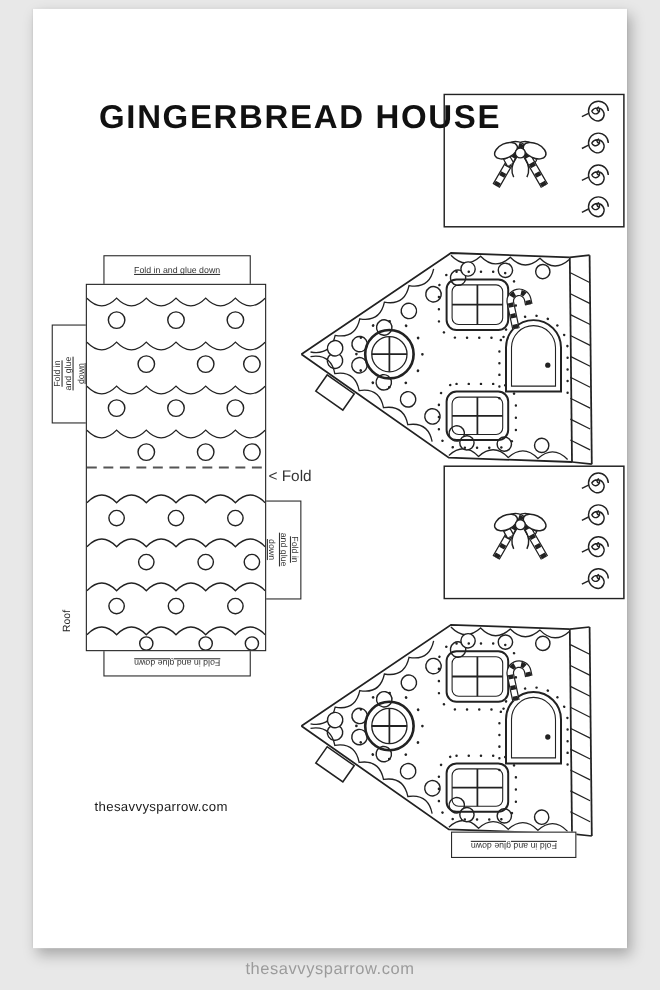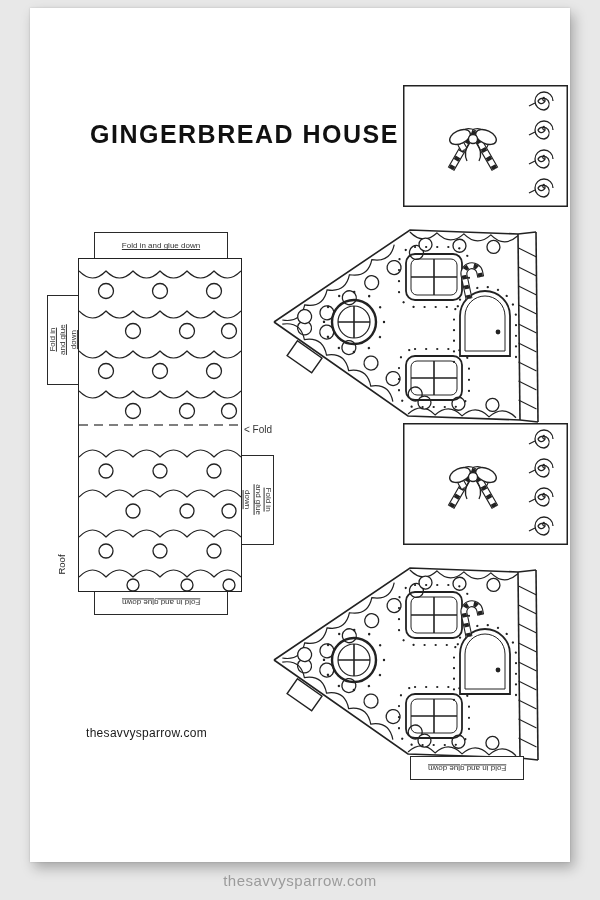--- a/index.html
+++ b/index.html
@@ -1,36 +1,36 @@
 <!DOCTYPE html>
 <html><head>
 <meta charset="utf-8">
 <style>
   html,body{margin:0;padding:0;}
   .canvas{position:relative;width:600px;height:900px;background:#e8e8e8;overflow:hidden;
           font-family:"Liberation Sans",sans-serif;color:#222;}
   .page{position:absolute;left:30px;top:8px;width:540px;height:854px;background:#fff;
         box-shadow:4px 6px 12px rgba(0,0,0,.28),0 0 2px rgba(0,0,0,.15);}
-  .title{position:absolute;left:60px;top:82px;font-size:25px;font-weight:700;
-         letter-spacing:1.5px;color:#111;margin-top:30px;}
+  .title{position:absolute;left:60px;top:82px;font-size:30px;font-weight:700;
+         letter-spacing:1.5px;color:#111;}
   
   .roof-rect{position:absolute;left:48px;top:250px;width:162px;height:332px;
              border:1.6px solid #222;background:#fff;}
   .tab{position:absolute;border:1.5px solid #2a2a2a;background:#fff;display:flex;
        align-items:center;justify-content:center;font-size:8px;color:#333;
        text-align:center;line-height:1.3;text-decoration:underline;}
   .tab-top{left:64px;top:224px;width:132px;height:27px;}
   .tab-bottom{left:64px;top:581px;width:132px;height:24px;}
   .tab-left{left:17px;top:287px;width:31px;height:88px;}
   .tab-right{left:210px;top:447px;width:32px;height:88px;}
   .tab-house{left:380px;top:748px;width:112px;height:22px;}
   .tab-left span{display:block;width:80px;transform:rotate(-90deg);}
   .tab-right span{display:block;width:80px;transform:rotate(90deg);}
   .rot180{transform:rotate(180deg);}
-  .fold-label{position:absolute;left:214px;top:416px;font-size:10px;color:#333;white-space:nowrap;}
+  .fold-label{position:absolute;left:214px;top:416px;font-size:14px;color:#333;white-space:nowrap;}
   .roof-label{position:absolute;left:20px;top:520px;width:22px;height:72px;display:flex;
               align-items:center;justify-content:center;}
   .roof-label span{transform:rotate(-90deg);white-space:nowrap;font-size:9.5px;color:#222;}
   
   .strip-svg{position:absolute;width:165px;height:122px;}
   .body-svg{position:absolute;width:300px;height:235px;}
   .strip-1{left:373px;top:77px;}  .body-1{left:238px;top:202px;}
   .strip-2{left:373px;top:415px;} .body-2{left:238px;top:540px;}
   .watermark{position:absolute;left:56px;top:718px;font-size:12px;color:#1a1a1a;letter-spacing:.3px;}
   .footer{position:absolute;left:0;right:0;top:872px;text-align:center;color:#9b9b9b;

